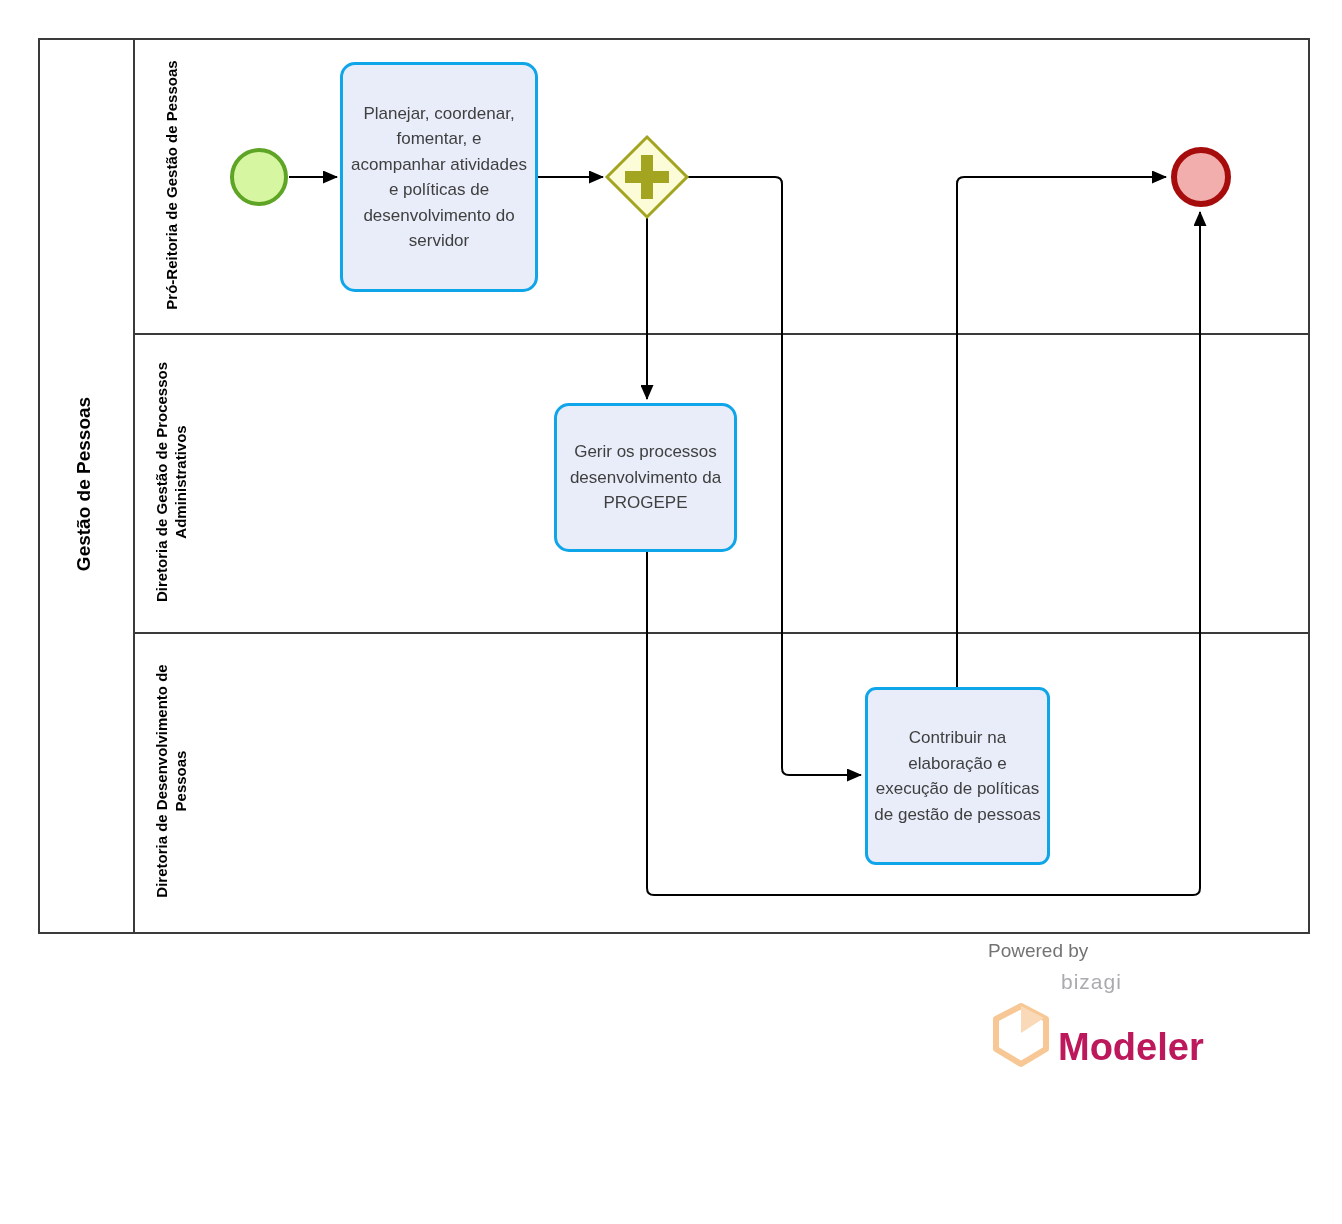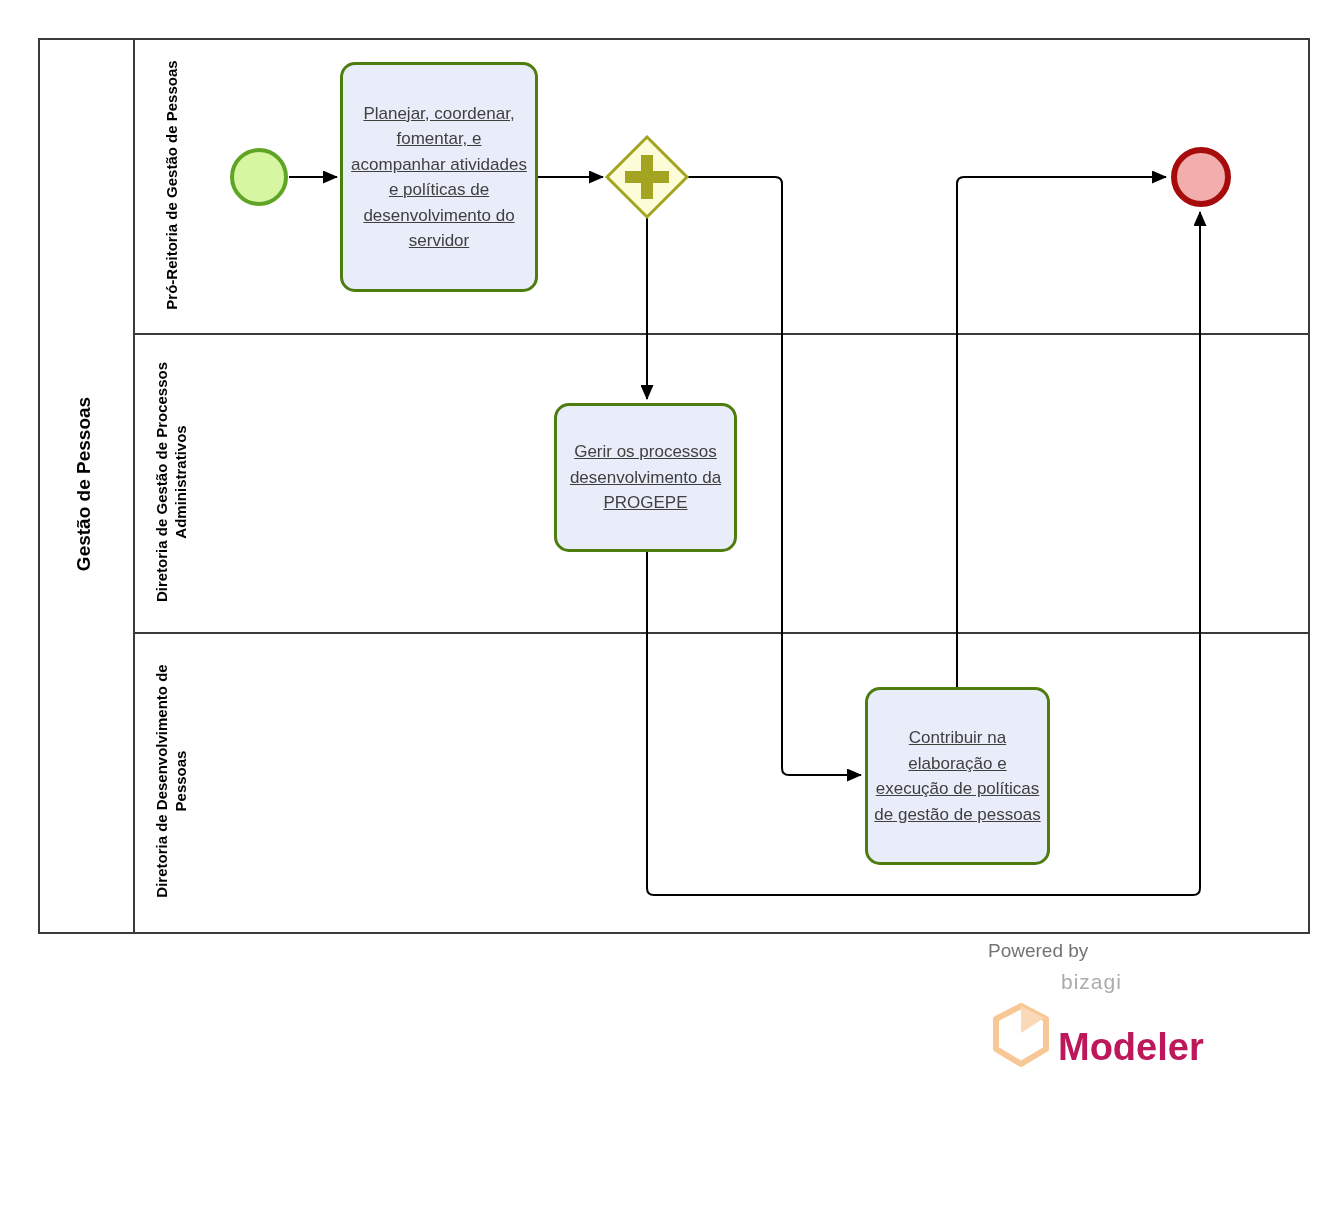--- a/index.html
+++ b/index.html
@@ -22,29 +22,28 @@
     text-align:center; font-weight:bold; color:#000; line-height:1.25;
   }
   .pool-title { left:84px;  top:484px; width:860px; font-size:19px; }
   .lane-title-1 { left:172px; top:185px; width:280px; font-size:15px; }
   .lane-title-2 { left:172px; top:482px; width:292px; font-size:15px; }
   .lane-title-3 { left:172px; top:781px; width:294px; font-size:15px; }
 
   
   .task {
     position:absolute; box-sizing:border-box;
-    border:3px solid #4d7c0f; background:#e9edfa; border-radius:15px;
+    border:3px solid #0ea5e9; background:#e9edfa; border-radius:15px;
     display:flex; align-items:center; justify-content:center;
     text-align:center; font-size:17px; line-height:1.5; color:#3f3f3f;
     padding:12px 6px;
-    text-decoration:underline;
   }
   .task-1 { left:340px; top:62px;  width:198px; height:230px; }
   .task-2 { left:554px; top:403px; width:183px; height:149px; }
-  .task-3 { left:865px; top:687px; width:185px; height:178px; }
+  .task-3 { left:865px; top:687px; width:185px; height:178px;border-radius:11px; }
 
   svg.overlay { position:absolute; left:0; top:0; width:1342px; height:1224px; }
 
   
   .powered { position:absolute; left:988px; top:940px; font-size:19px; color:#737373; }
   .brand   { position:absolute; left:1061px; top:970px; font-size:21px; color:#a9abae; letter-spacing:1px; }
   .product { position:absolute; left:1058px; top:1026px; font-size:38px; color:#be185d; font-weight:600; }
   .hexagon { position:absolute; left:992px; top:1002px; }
 </style>
 </head>

